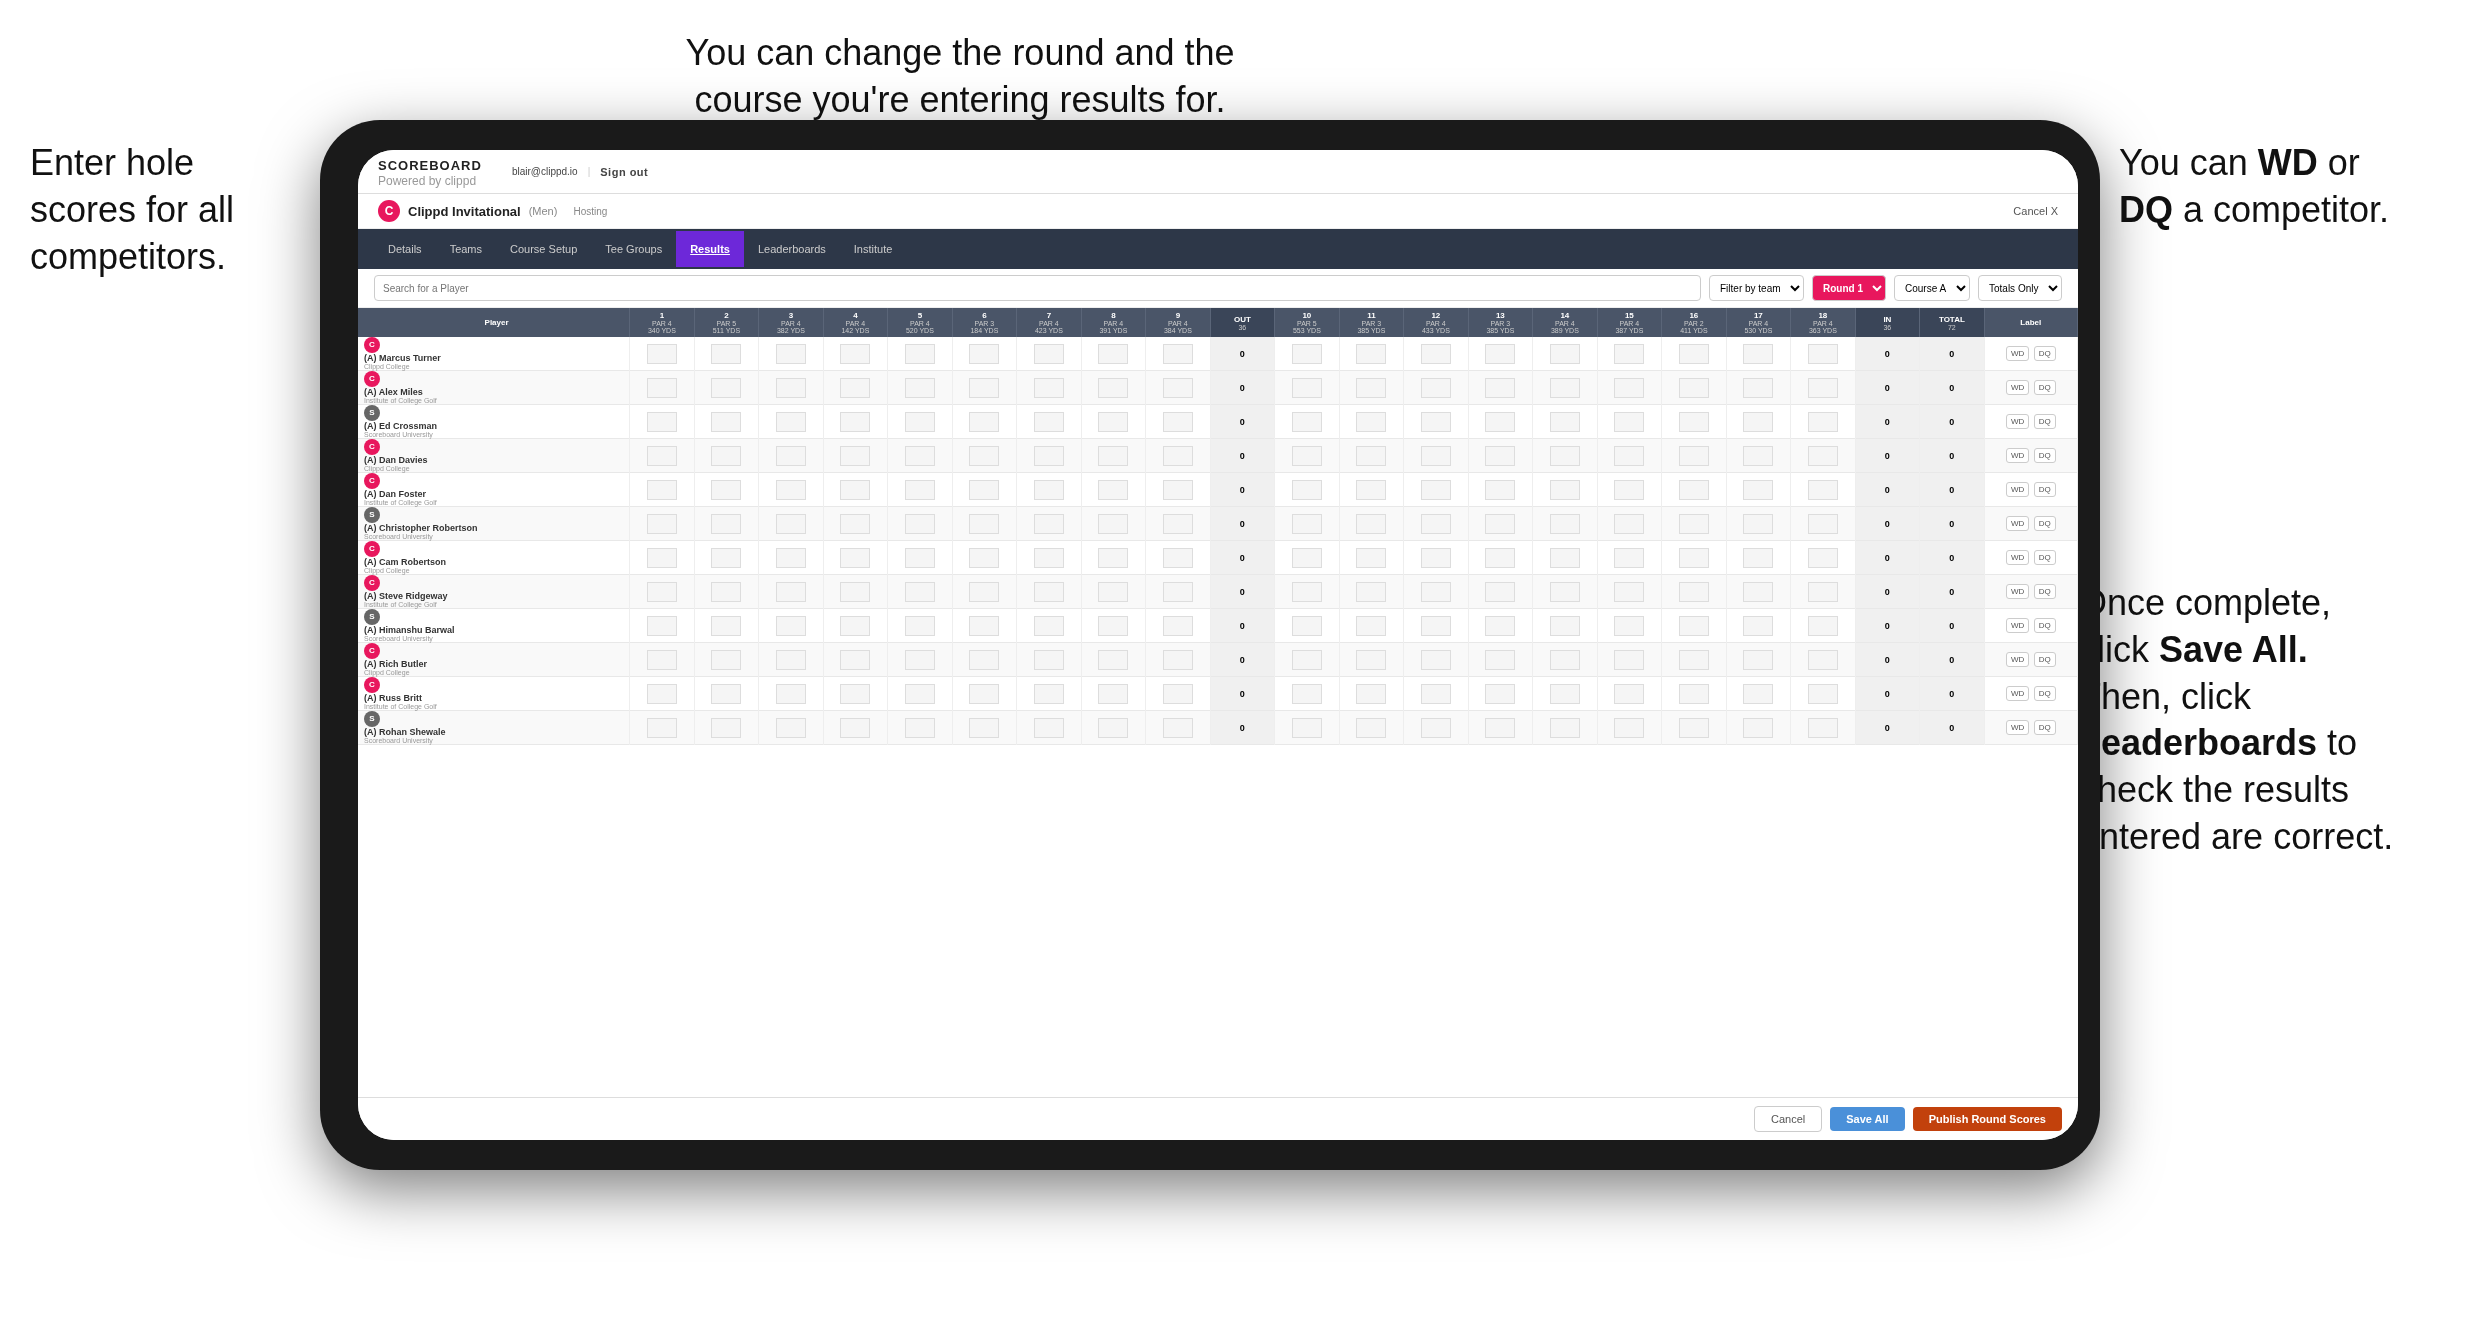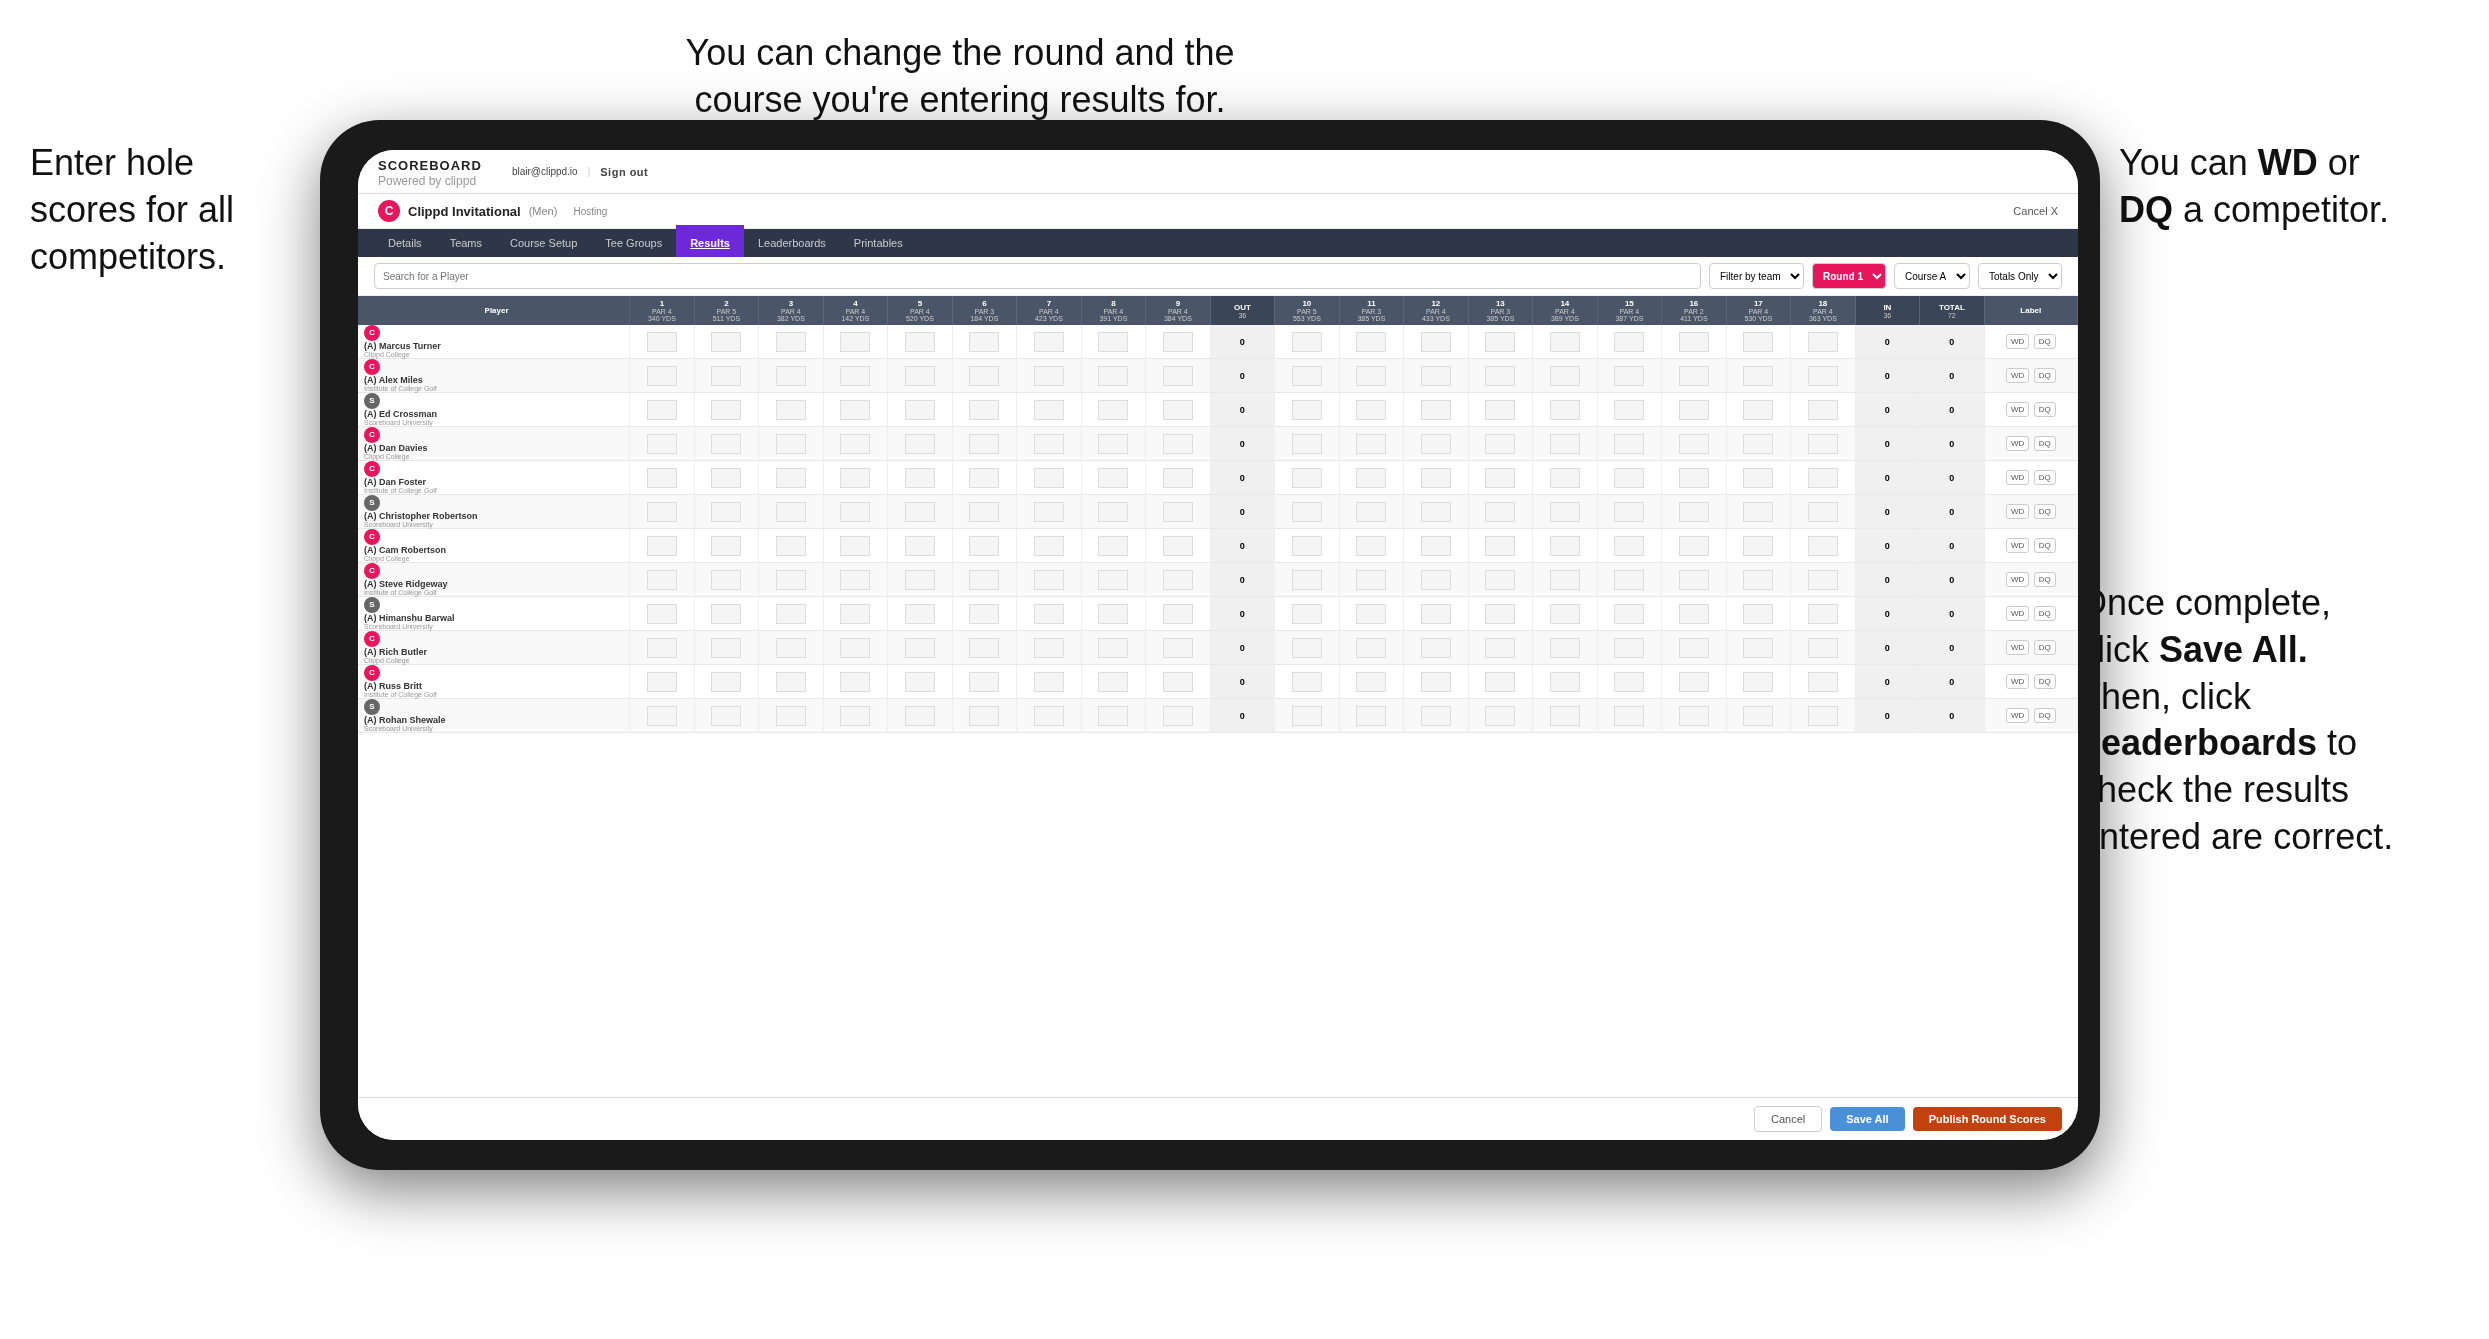--- a/index.html
+++ b/index.html
@@ -174,21 +174,21 @@
       color: #555;
       cursor: pointer;
     }
 
     
     .tabs-bar {
       background: #2d3748;
       display: flex;
       align-items: center;
       padding: 0 16px;
-      height: 28px;
+      height: 40px;
       flex-shrink: 0;
     }
 
     .tab-item {
       font-size: 11px;
       color: #ccc;
       padding: 0 14px;
       height: 36px;
       display: flex;
       align-items: center;
@@ -546,21 +546,21 @@
       <div class="cancel-btn">Cancel X</div>
     </div>
 
     <div class="tabs-bar">
       <div class="tab-item">Details</div>
       <div class="tab-item">Teams</div>
       <div class="tab-item">Course Setup</div>
       <div class="tab-item">Tee Groups</div>
       <div class="tab-item active">Results</div>
       <div class="tab-item">Leaderboards</div>
-      <div class="tab-item">Printables</div>
+      <div class="tab-item">Institute</div>
     </div>
 
     <div class="filter-row">
       <input class="search-input" type="text" placeholder="Search for a Player" style="">
       <select class="filter-select">
         <option>Filter by team</option>
       </select>
       <select class="round-select">
         <option>Round 1</option>
       </select>

